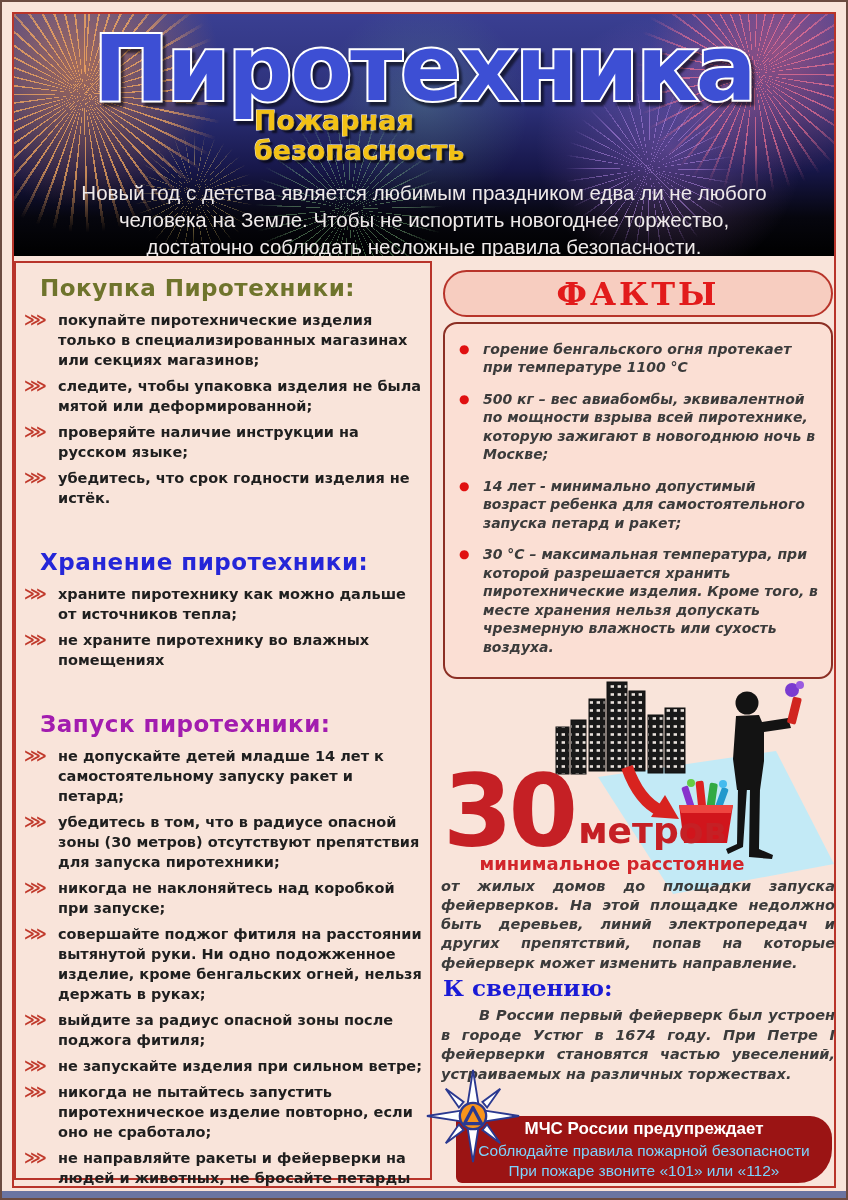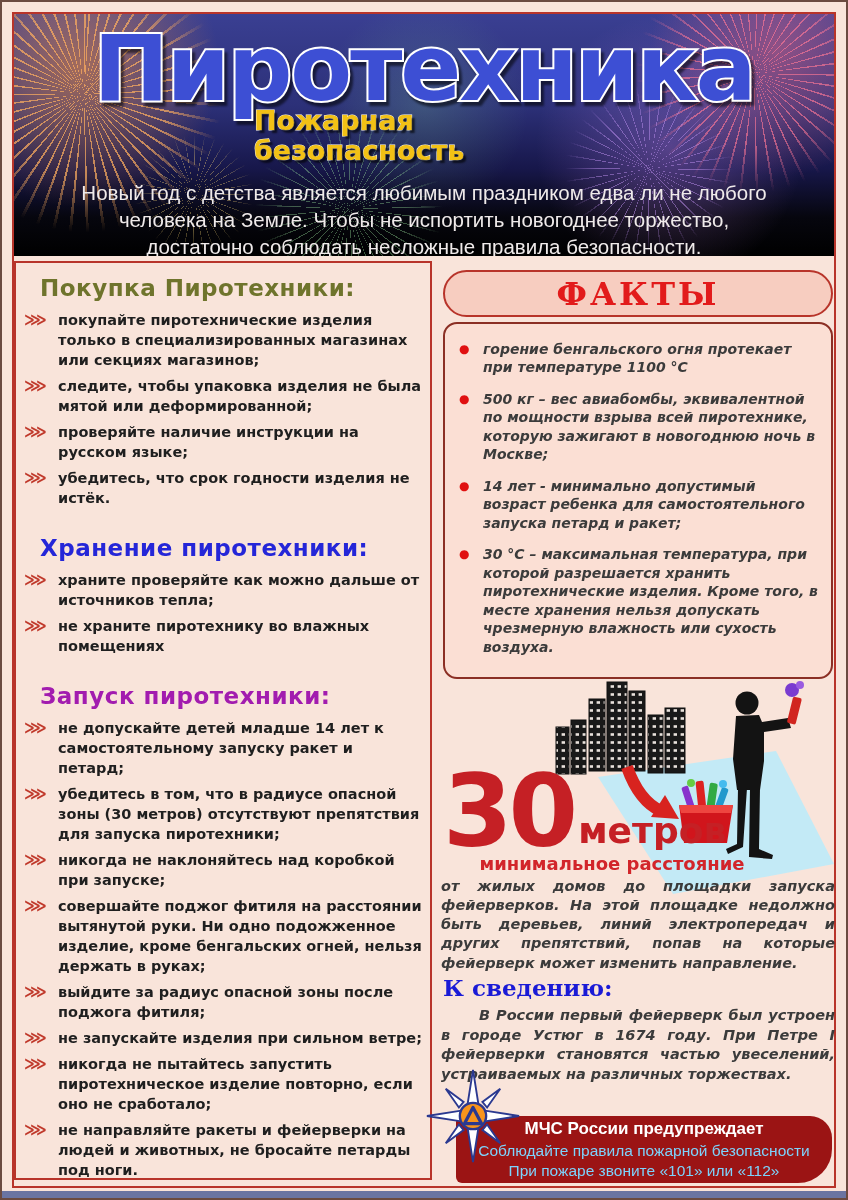--- a/index.html
+++ b/index.html
@@ -38,21 +38,21 @@
     font-size:27px;font-weight:bold;line-height:1.12;color:#f2c115;
     -webkit-text-stroke:1px #fff7e0;paint-order:stroke fill;
     text-shadow:3px 3px 2px rgba(0,0,0,.65);}
   .intro{position:relative;z-index:2;width:710px;margin:14px auto 0;
     font-family:"Liberation Sans",sans-serif;font-size:20.5px;line-height:1.3;
     text-align:center;color:#efeaea;}
 
   
   .left-box{position:absolute;left:0;top:247px;width:418px;height:919px;
     border:2px solid #b8342a;padding:12px 8px 8px 8px;}
-  .rule-section + .rule-section{margin-top:27px;}
+  .rule-section + .rule-section{margin-top:41px;}
   .sec-title{margin:0 0 9px 16px;font-size:23px;font-weight:bold;letter-spacing:.5px;}
   .t-buy{color:#6f742c;}
   .t-store{color:#2526d8;}
   .t-launch{color:#a21caf;}
   .rule-list{list-style:none;margin:0;padding:0;}
   .rule-item{display:flex;gap:7px;margin-bottom:6px;
     font-size:14.5px;font-weight:bold;line-height:1.38;color:#1f1f1f;}
   .marker{flex:0 0 27px;color:#c0392b;font-size:16px;font-style:italic;line-height:1.25;}
 
   
@@ -144,21 +144,21 @@
               <span class="rule-text">убедитесь, что срок годности изделия не истёк.</span>
             </li>
           </ul>
       </div>
       <div class="rule-section">
         <h2 class="sec-title t-store">Хранение пиротехники:</h2>
         <ul class="rule-list">
 
             <li class="rule-item">
               <span class="marker">⋙</span>
-              <span class="rule-text">храните проверяйте как можно дальше от источников тепла;</span>
+              <span class="rule-text">храните пиротехнику как можно дальше от источников тепла;</span>
             </li>
 
             <li class="rule-item">
               <span class="marker">⋙</span>
               <span class="rule-text">не храните пиротехнику во влажных помещениях</span>
             </li>
           </ul>
       </div>
       <div class="rule-section">
         <h2 class="sec-title t-launch">Запуск пиротехники:</h2>

